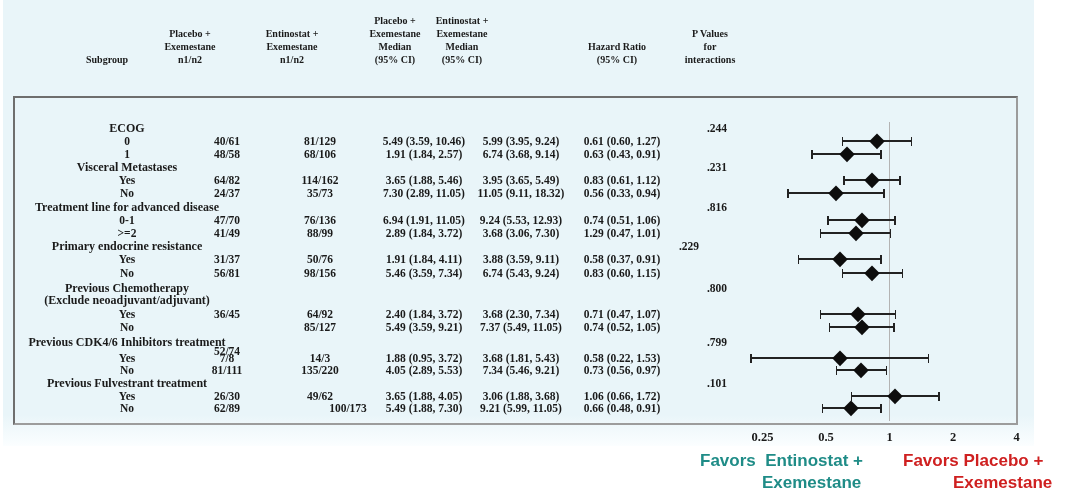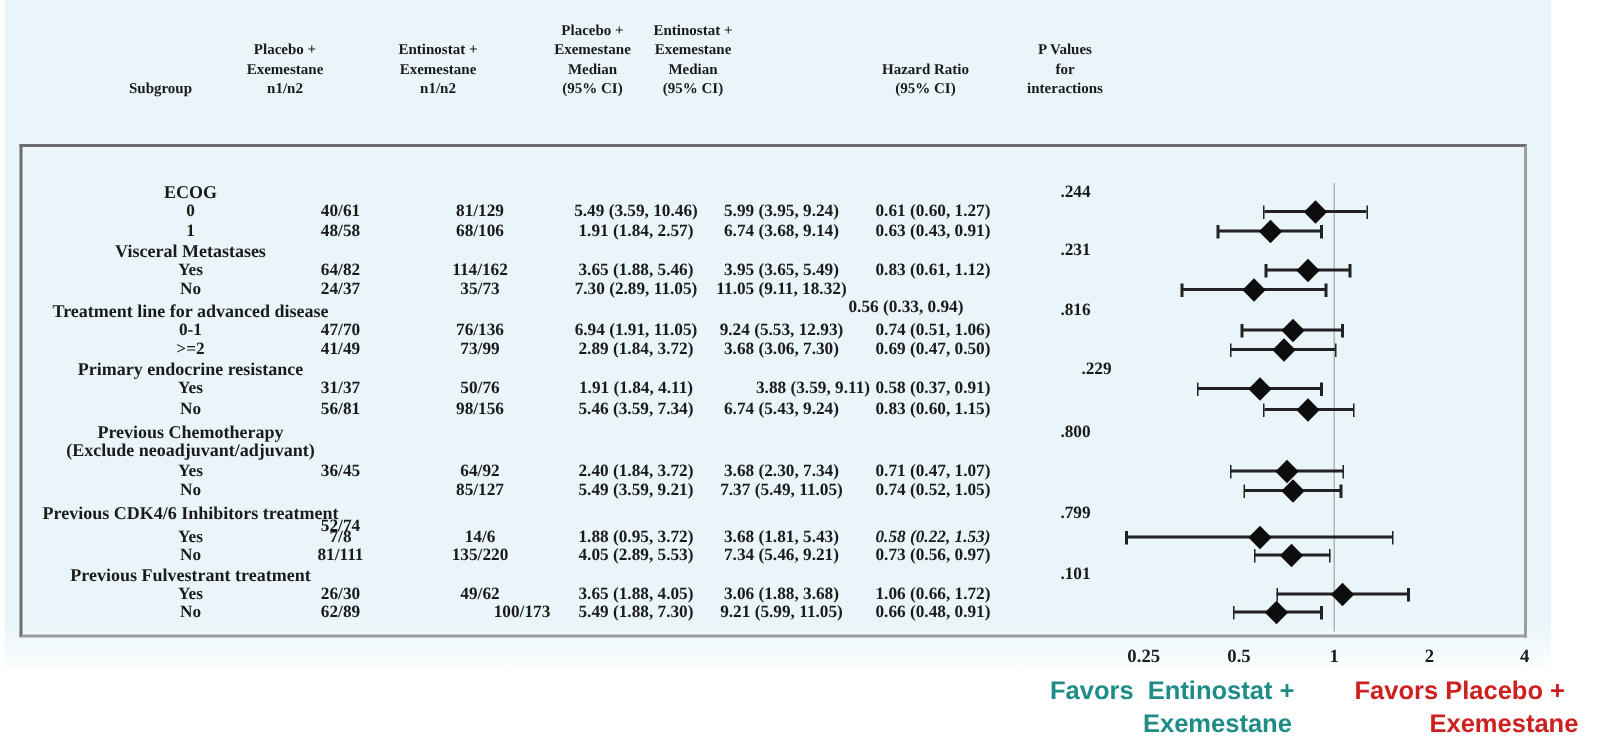--- a/index.html
+++ b/index.html
@@ -108,52 +108,52 @@
         <div class="cell" style="left: 424px; top: 180px;">3.65 (1.88, 5.46)</div>
         <div class="cell" style="left: 521px; top: 180px;">3.95 (3.65, 5.49)</div>
         <div class="cell" style="left: 622px; top: 180px;">0.83 (0.61, 1.12)</div>
       </div>
       <div>
         <div class="cell" style="left: 127px; top: 193px;">No</div>
         <div class="cell" style="left: 227px; top: 193px;">24/37</div>
         <div class="cell" style="left: 320px; top: 193px;">35/73</div>
         <div class="cell" style="left: 424px; top: 193px;">7.30 (2.89, 11.05)</div>
         <div class="cell" style="left: 521px; top: 193px;">11.05 (9.11, 18.32)</div>
-        <div class="cell" style="left: 604px; top: 193px; margin-top: 12px;">0.56 (0.33, 0.94)</div>
+        <div class="cell" style="left: 622px; top: 193px;">0.56 (0.33, 0.94)</div>
       </div>
       <div>
         <div class="cell section" style="left: 127px; top: 207px;">Treatment line for advanced disease</div>
         <div class="cell" style="left: 717px; top: 207px;">.816</div>
       </div>
       <div>
         <div class="cell" style="left: 127px; top: 220px;">0-1</div>
         <div class="cell" style="left: 227px; top: 220px;">47/70</div>
         <div class="cell" style="left: 320px; top: 220px;">76/136</div>
         <div class="cell" style="left: 424px; top: 220px;">6.94 (1.91, 11.05)</div>
         <div class="cell" style="left: 521px; top: 220px;">9.24 (5.53, 12.93)</div>
         <div class="cell" style="left: 622px; top: 220px;">0.74 (0.51, 1.06)</div>
       </div>
       <div>
         <div class="cell" style="left: 127px; top: 233px;">&gt;=2</div>
         <div class="cell" style="left: 227px; top: 233px;">41/49</div>
-        <div class="cell" style="left: 320px; top: 233px;">73/99</div>
+        <div class="cell" style="left: 320px; top: 233px;">88/99</div>
         <div class="cell" style="left: 424px; top: 233px;">2.89 (1.84, 3.72)</div>
         <div class="cell" style="left: 521px; top: 233px;">3.68 (3.06, 7.30)</div>
-        <div class="cell" style="left: 622px; top: 233px;">0.69 (0.47, 0.50)</div>
+        <div class="cell" style="left: 622px; top: 233px;">1.29 (0.47, 1.01)</div>
       </div>
       <div>
         <div class="cell section" style="left: 127px; top: 246px;">Primary endocrine resistance</div>
-        <div class="cell" style="left: 731px; top: 246px;">.229</div>
+        <div class="cell" style="left: 689px; top: 246px;">.229</div>
       </div>
       <div>
         <div class="cell" style="left: 127px; top: 259px;">Yes</div>
         <div class="cell" style="left: 227px; top: 259px;">31/37</div>
         <div class="cell" style="left: 320px; top: 259px;">50/76</div>
         <div class="cell" style="left: 424px; top: 259px;">1.91 (1.84, 4.11)</div>
-        <div class="cell" style="left: 542px; top: 259px;">3.88 (3.59, 9.11)</div>
+        <div class="cell" style="left: 521px; top: 259px;">3.88 (3.59, 9.11)</div>
         <div class="cell" style="left: 622px; top: 259px;">0.58 (0.37, 0.91)</div>
       </div>
       <div>
         <div class="cell" style="left: 127px; top: 273px;">No</div>
         <div class="cell" style="left: 227px; top: 273px;">56/81</div>
         <div class="cell" style="left: 320px; top: 273px;">98/156</div>
         <div class="cell" style="left: 424px; top: 273px;">5.46 (3.59, 7.34)</div>
         <div class="cell" style="left: 521px; top: 273px;">6.74 (5.43, 9.24)</div>
         <div class="cell" style="left: 622px; top: 273px;">0.83 (0.60, 1.15)</div>
       </div>
@@ -180,24 +180,24 @@
         <div class="cell" style="left: 521px; top: 327px;">7.37 (5.49, 11.05)</div>
         <div class="cell" style="left: 622px; top: 327px;">0.74 (0.52, 1.05)</div>
       </div>
       <div>
         <div class="cell section" style="left: 127px; top: 342px;">Previous CDK4/6 Inhibitors treatment</div>
         <div class="cell" style="left: 717px; top: 342px;">.799</div>
       </div>
       <div>
         <div class="cell" style="left: 127px; top: 358px;">Yes</div>
         <div class="cell" style="left: 227px; top: 358px;">7/8</div>
-        <div class="cell" style="left: 320px; top: 358px;">14/6</div>
+        <div class="cell" style="left: 320px; top: 358px;">14/3</div>
         <div class="cell" style="left: 424px; top: 358px;">1.88 (0.95, 3.72)</div>
         <div class="cell" style="left: 521px; top: 358px;">3.68 (1.81, 5.43)</div>
-        <div class="cell" style="left: 622px; top: 358px; font-style: italic;">0.58 (0.22, 1.53)</div>
+        <div class="cell" style="left: 622px; top: 358px;">0.58 (0.22, 1.53)</div>
       </div>
       <div>
         <div class="cell" style="left: 127px; top: 370px;">No</div>
         <div class="cell" style="left: 227px; top: 370px;">81/111</div>
         <div class="cell" style="left: 320px; top: 370px;">135/220</div>
         <div class="cell" style="left: 424px; top: 370px;">4.05 (2.89, 5.53)</div>
         <div class="cell" style="left: 521px; top: 370px;">7.34 (5.46, 9.21)</div>
         <div class="cell" style="left: 622px; top: 370px;">0.73 (0.56, 0.97)</div>
       </div>
       <div>

